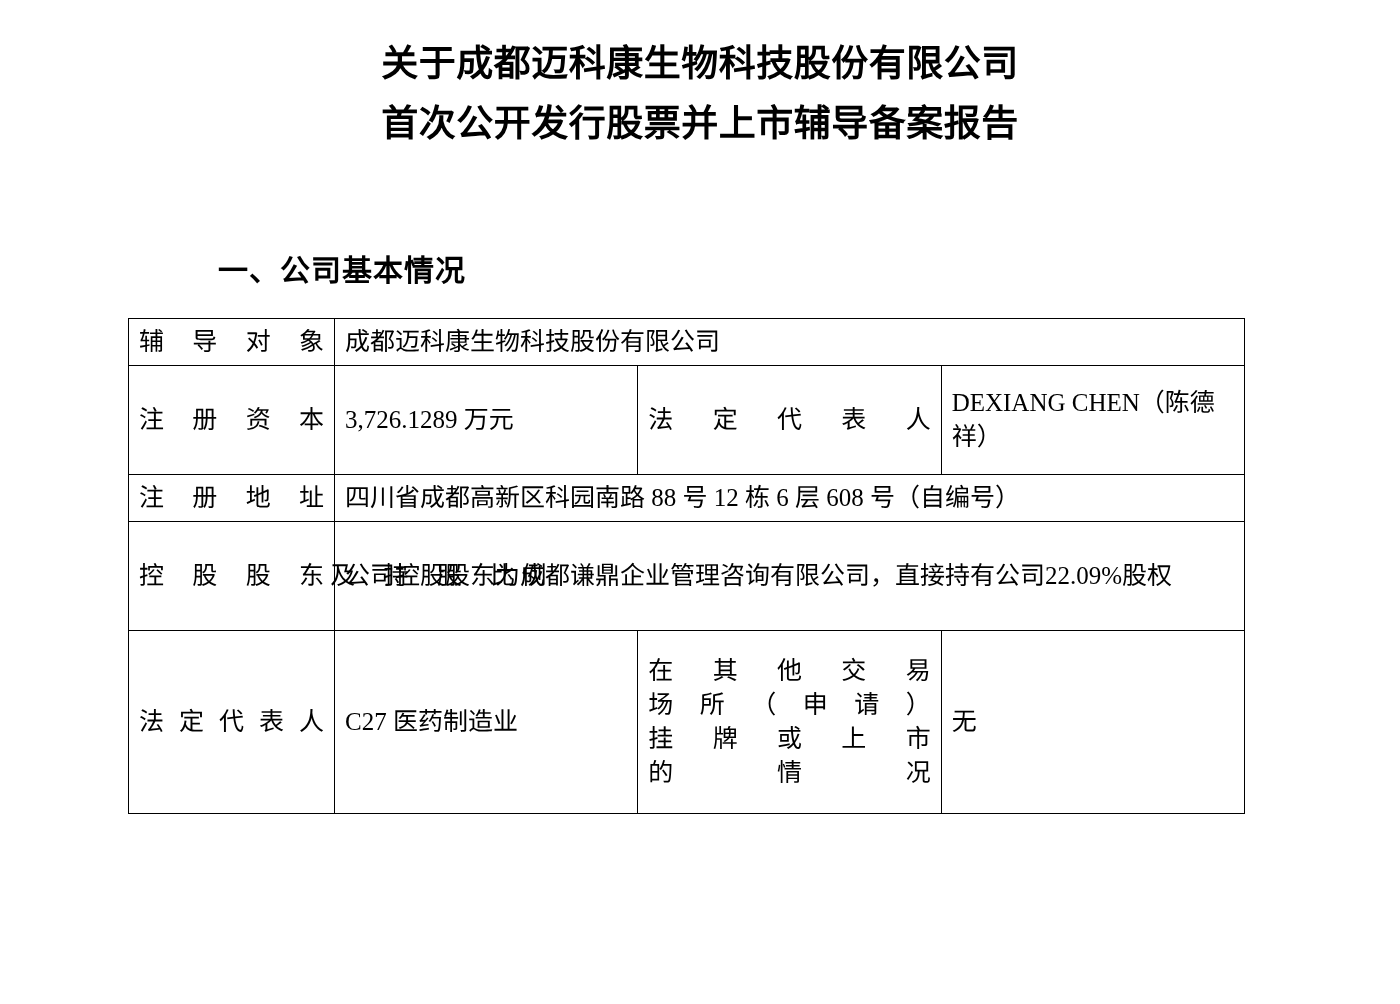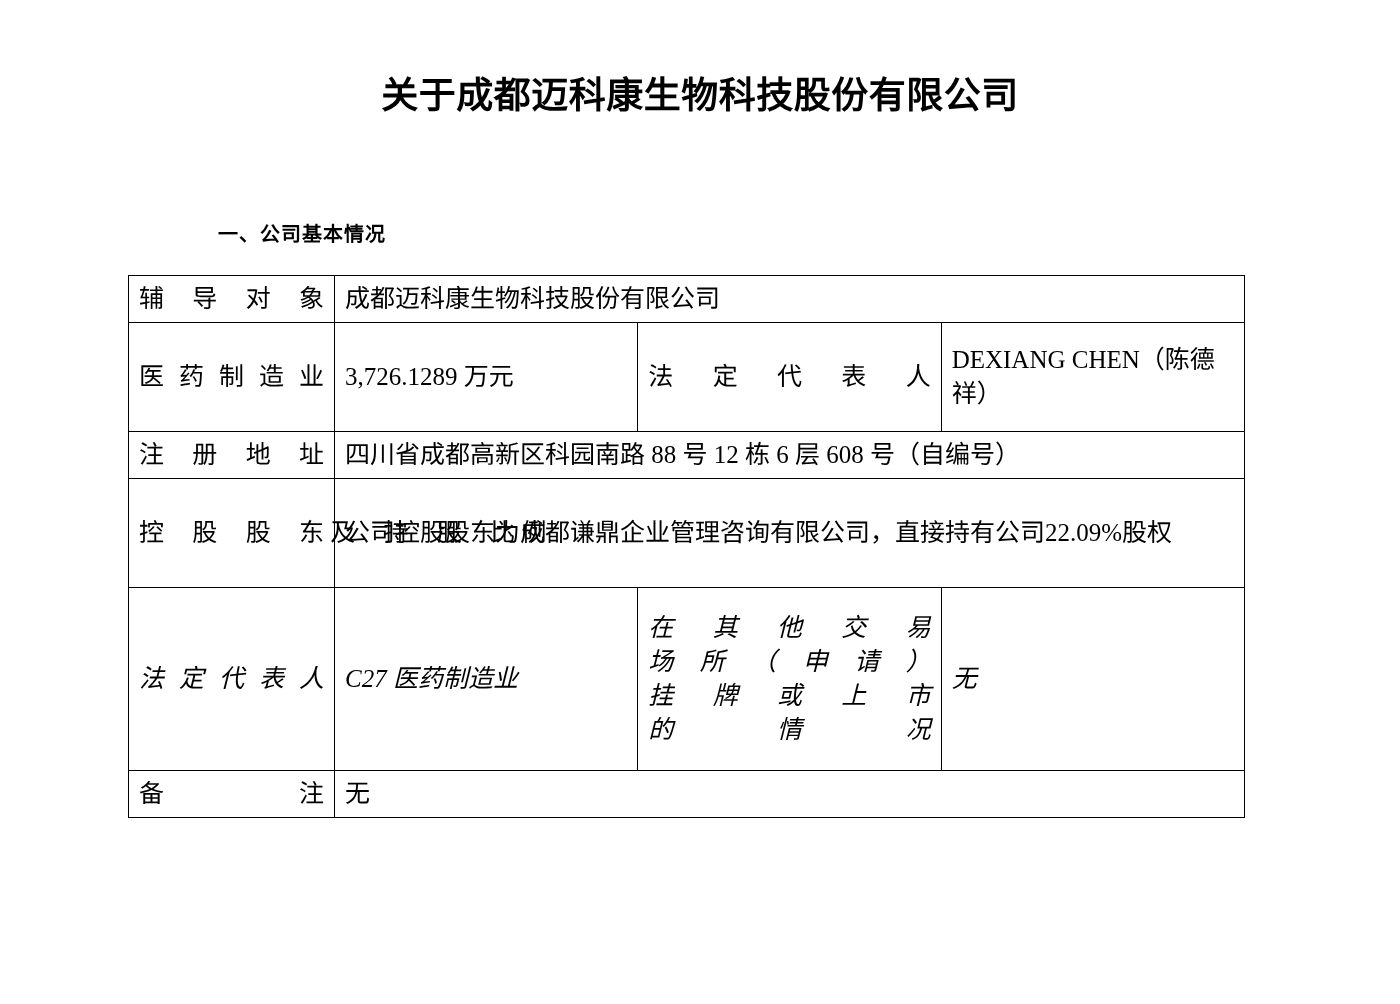--- a/index.html
+++ b/index.html
@@ -19,27 +19,27 @@
     width: 1400px;
     height: 1004px;
     box-sizing: border-box;
   }
   .doc-title {
     text-align: center;
     font-size: 37px;
     font-weight: bold;
     line-height: 1.62;
     letter-spacing: 0.5px;
-    padding-top: 66px;
+    padding-top: 34px;
   }
   .doc-title .line {
     display: block;
   }
   .section-heading {
-    font-size: 20px;
+    font-size: 30px;
     font-weight: bold;
     margin: 92px 0 4px 218px;
     letter-spacing: 1px;
   }
   table.info {
     border-collapse: collapse;
     margin: 28px 0 0 128px;
     width: 1117px;
     table-layout: fixed;
   }
@@ -78,49 +78,50 @@
   td.midlabel span {
     display: inline-block;
     width: 100%;
     text-align: justify;
     text-align-last: justify;
   }
   .cell-multiline {
     line-height: 1.42;
   }
   .row-tall td { height: 96px; }
-  .row-industry td { height: 170px; font-style: italic; }
+  .row-industry td { height: 170px; }
   .row-label-stack {
     line-height: 1.42;
   }
 </style>
 </head>
 <body>
 
 <div class="page">
 
   <div class="doc-title">
     <span class="line">关于成都迈科康生物科技股份有限公司</span>
+    <span class="line">首次公开发行股票并上市辅导备案报告</span>
   </div>
 
   <div class="section-heading">一、公司基本情况</div>
 
   <table class="info">
     <tbody>
       <tr>
         <td class="label">
           <span>辅导对象</span>
         </td>
         <td class="value" colspan="3">成都迈科康生物科技股份有限公司</td>
       </tr>
 
 
       <tr class="row-tall">
         <td class="label">
-          <span>医药制造业</span>
+          <span>注册资本</span>
         </td>
         <td class="value">3,726.1289 万元</td>
         <td class="midlabel">
           <span>法定代表人</span>
         </td>
         <td class="value cell-multiline">DEXIANG CHEN（陈德祥）</td>
       </tr>
 
       <tr>
         <td class="label">
@@ -145,22 +146,16 @@
         <td class="value">C27  医药制造业</td>
         <td class="midlabel row-label-stack">
           <span>在 其 他 交 易</span>
           <span>场所（申请）</span>
           <span>挂 牌 或 上 市</span>
           <span>的情况</span>
         </td>
         <td class="value">无</td>
       </tr>
 
-      <tr>
-        <td class="label">
-          <span>备注</span>
-        </td>
-        <td class="value" colspan="3">无</td>
-      </tr>
     </tbody>
   </table>
 
 </div>
 
 </body></html>

